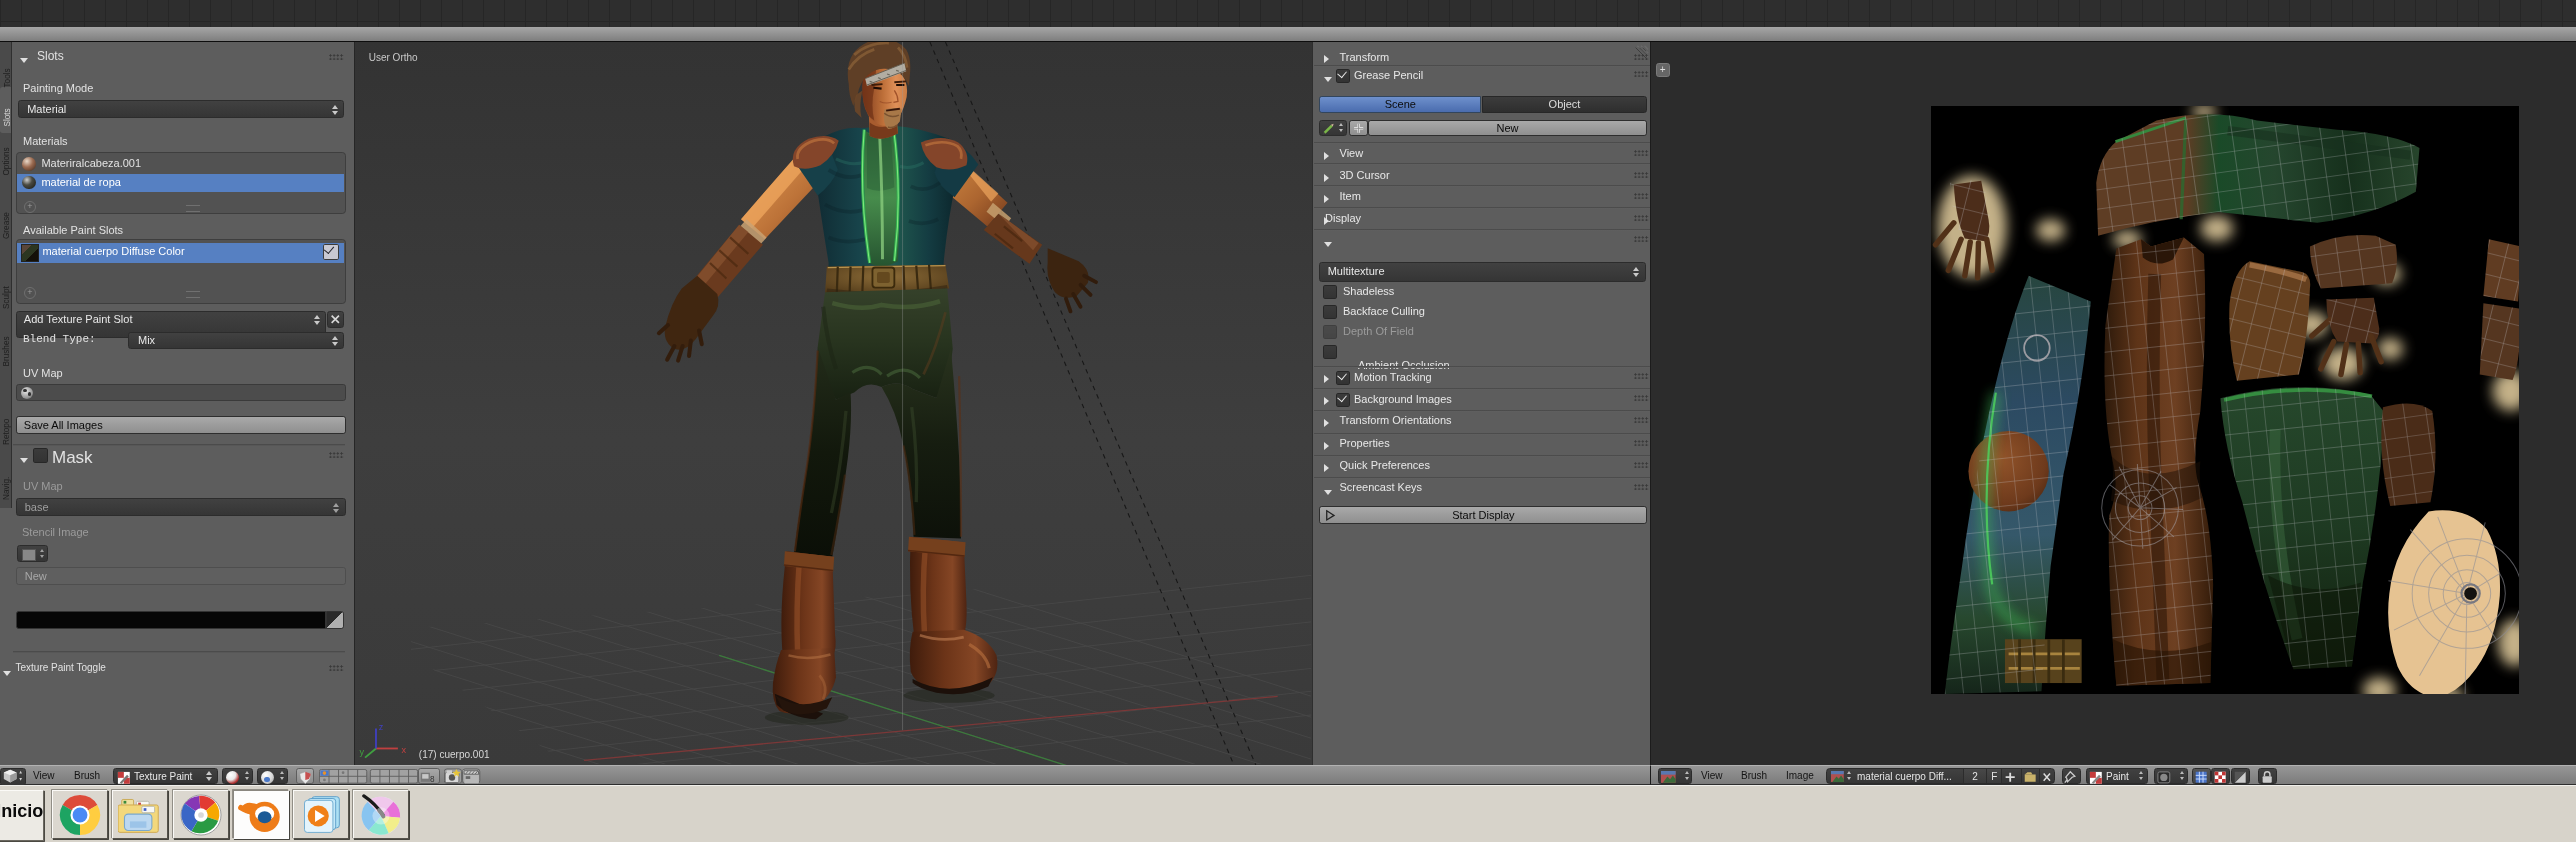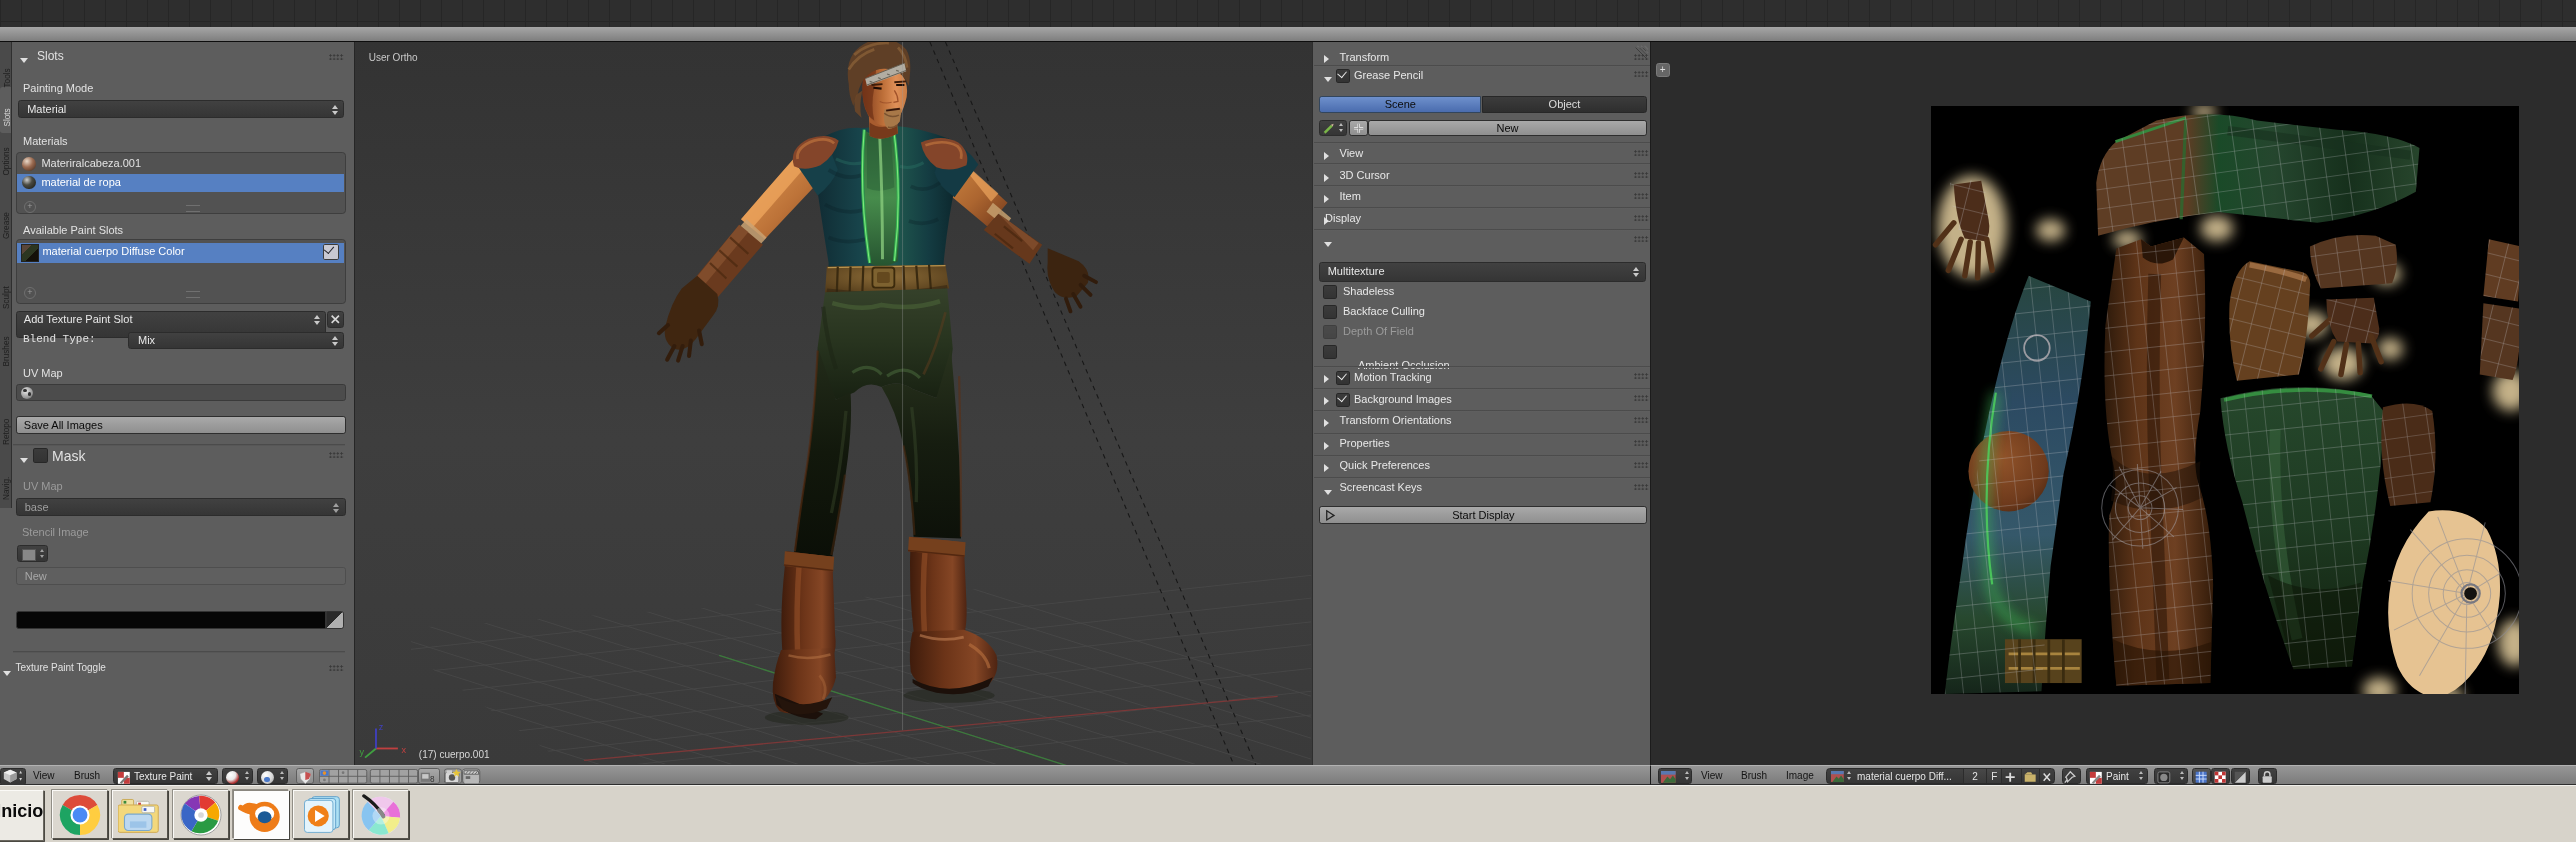--- a/index.html
+++ b/index.html
@@ -323,21 +323,21 @@
       <span class="abs" style="left:11px;top:7.3px;width:3.7px;height:3.7px;background:#333;border-radius:50%;"></span>
     </div>
 
     <div class="abs lightbtn" style="left:15.5px;top:374px;width:330px;height:18px;box-sizing:border-box;">
       <span style="position:absolute;left:7.3px;top:1.8px;">Save All Images</span>
     </div>
     <div class="abs" style="left:12.8px;top:402px;width:332px;height:1.8px;background:linear-gradient(#454545,#5d5d5d);"></div>
 
     <div class="abs" style="left:20px;top:411px;"><span class="tri" style="border-left:4.6px solid transparent;border-right:4.6px solid transparent;border-top:5.5px solid #e0e0e0;"></span></div>
     <div class="chk" style="left:33px;top:406px;width:12.8px;height:12.8px;"></div>
-    <div class="abs lbl" style="left:52px;top:406px;font-size:14px;">Mask</div>
+    <div class="abs lbl" style="left:52px;top:406px;font-size:17px;">Mask</div>
     <div class="grip" style="left:329px;top:410px;"></div>
     <div class="abs glbl" style="left:23px;top:438px;">UV Map</div>
     <div class="abs dark" style="left:15.5px;top:456px;width:330px;height:18px;box-sizing:border-box;color:#9f9f9f;">
       <span style="position:absolute;left:8.2px;top:1.8px;">base</span>
       <span class="tri" style="position:absolute;right:5.5px;top:3.7px;border-left:3.7px solid transparent;border-right:3.7px solid transparent;border-bottom:4.6px solid #9f9f9f;"></span>
       <span class="tri" style="position:absolute;right:5.5px;top:10px;border-left:3.7px solid transparent;border-right:3.7px solid transparent;border-top:4.6px solid #9f9f9f;"></span>
     </div>
     <div class="abs glbl" style="left:22px;top:484px;">Stencil Image</div>
     <div class="abs dark" style="left:17.3px;top:503px;width:31px;height:17.3px;box-sizing:border-box;">
       <span class="abs" style="left:3.7px;top:2.7px;width:12px;height:10px;background:#888;border:0.9px solid #555;"></span>

